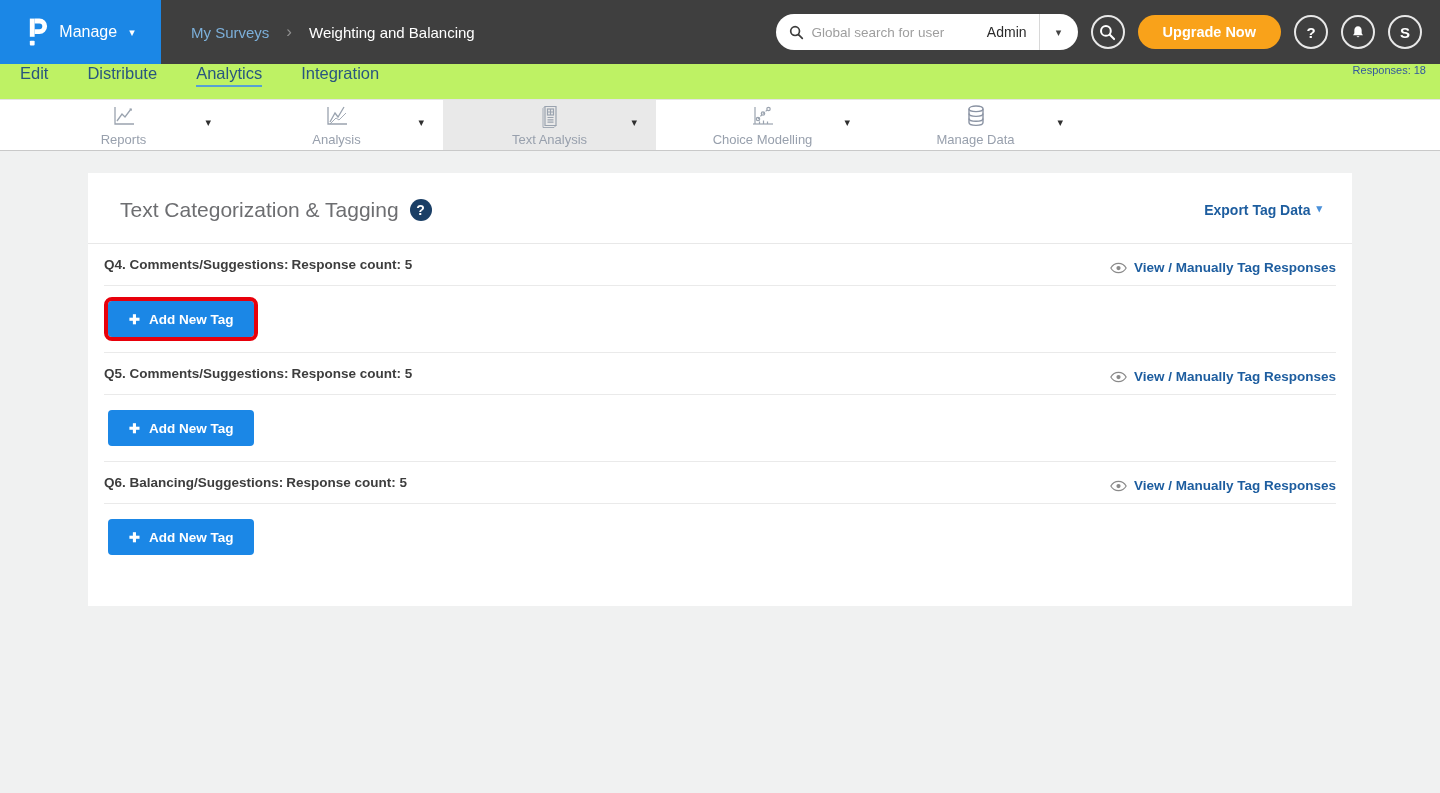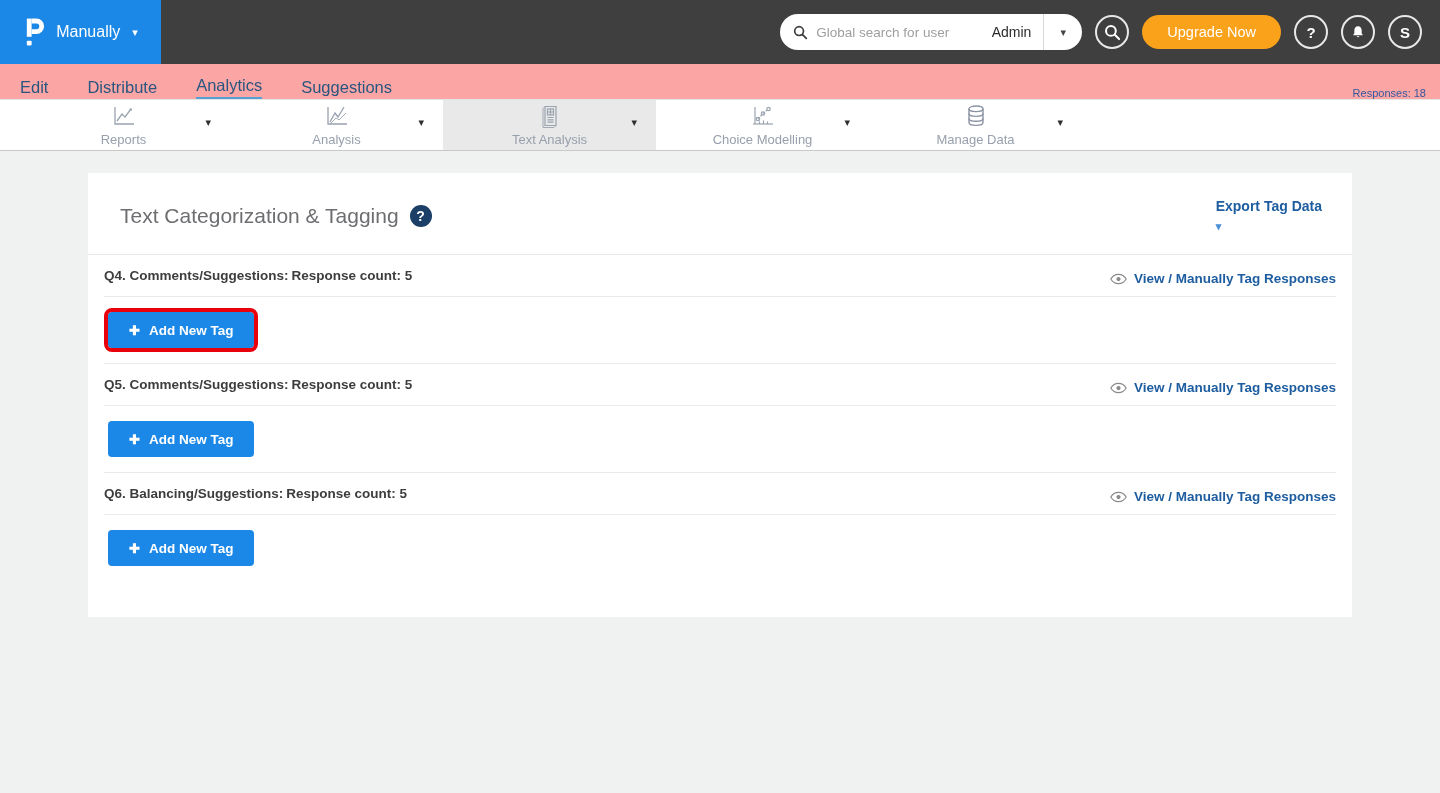--- a/index.html
+++ b/index.html
@@ -17,43 +17,43 @@
   .crumb-current { color:#fff; }
   .topbar-right { margin-left:auto; display:flex; align-items:center; gap:13px; padding-right:18px; }
   .search-pill { width:302px; height:36px; background:#fff; border-radius:18px; display:flex; align-items:center; overflow:hidden; }
   .search-pill .mag { margin:0 8px 0 13px; display:flex; }
   .search-pill input { border:none; outline:none; flex:1; font-size:13.5px; color:#333; font-family:"Liberation Sans", sans-serif; min-width:0; }
   .search-pill input::placeholder { color:#9e9e9e; }
   .scope-label { font-size:14px; color:#2b2b2b; padding:0 12px; }
   .pill-divider { width:1px; align-self:stretch; background:#d8d8d8; }
   .pill-caret { width:38px; text-align:center; color:#444; font-size:11px; cursor:pointer; }
   .circle-btn { width:34px; height:34px; border:2px solid #e8e8e8; border-radius:50%; color:#fff; display:flex; align-items:center; justify-content:center; font-weight:bold; font-size:15px; background:transparent; cursor:pointer; flex:0 0 auto; }
-  .upgrade-btn { height:34px; padding:0 25px; background:#f9a21a; color:#fff; font-weight:normal; font-size:14.5px; border:none; border-radius:17px; display:flex; align-items:center; cursor:pointer; }
-
-  
-  .nav-row { height:36px; background:#fca5a5; display:flex; align-items:flex-end; padding:11px 14px 0 20px; border-bottom:1px solid #e4e4e4; }
+  .upgrade-btn { height:34px; padding:0 25px; background:#f9a21a; color:#fff; font-weight:bold; font-size:14.5px; border:none; border-radius:17px; display:flex; align-items:center; cursor:pointer; }
+
+  
+  .nav-row { height:36px; background:#bef264; display:flex; align-items:flex-start; padding:0 14px 0 20px; border-bottom:1px solid #e4e4e4; }
   .nav-item { margin-right:39px; font-size:16.5px; color:#29567f; cursor:pointer; padding-bottom:2px; }
   .nav-item.active { border-bottom:2px solid #56a0d3; }
   .responses-count { margin-left:auto; color:#33589e; font-size:11px; }
 
   
   .tab-row { height:51px; background:#fff; border-bottom:1px solid #c9c9c9; display:flex; padding-left:17px; }
   .tab { width:213px; position:relative; display:flex; flex-direction:column; align-items:center; justify-content:center; gap:4px; cursor:pointer; }
   .tab.active { background:#e9e9e9; }
   .tab-label { font-size:13px; color:#98a0ad; }
   .tab-caret { position:absolute; right:19px; top:16px; color:#2f2f2f; font-size:11px; }
   .tab svg { display:block; }
 
   
   .main { padding:22px 88px 0; }
   .card { background:#fff; padding-bottom:36px; }
   .card-header { display:flex; align-items:center; justify-content:space-between; padding:25px 30px 21px 32px; border-bottom:1px solid #e8e8e8; }
   .card-title { font-size:21px; color:#6d6e71; display:flex; align-items:center; gap:11px; }
   .help-badge { width:22px; height:22px; border-radius:50%; background:#1b3f66; color:#fff; font-size:14px; font-weight:bold; display:flex; align-items:center; justify-content:center; cursor:pointer; }
-  .export-link { color:#1d5d9f; font-weight:bold; font-size:14px; cursor:pointer; display:flex; align-items:flex-start; gap:6px;flex-direction:column; }
+  .export-link { color:#1d5d9f; font-weight:bold; font-size:14px; cursor:pointer; display:flex; align-items:flex-start; gap:6px; }
   .export-link .caret { color:#4a90d9; font-size:11px; }
 
   .section { margin:0 16px; padding-top:10px; }
   .section.bordered { border-bottom:1px solid #eaeaea; }
   .sec-head { display:flex; justify-content:space-between; }
   .sec-labels { display:flex; }
   .q-label, .count-label { font-size:13.5px; font-weight:bold; color:#3d3d3d; line-height:21px; }
   .count-label { padding-left:3px; }
   .view-link { align-self:flex-end; color:#1d5d9f; font-weight:bold; font-size:13.5px; display:flex; align-items:center; gap:7px; cursor:pointer; }
   .sec-divider { border-top:1px solid #eaeaea; margin-top:10px; }
@@ -67,22 +67,27 @@
 
 <div class="topbar">
   <div class="logo-block">
     <span style="display:flex;">
       <svg width="23" height="30" viewBox="0 0 24 30">
         <rect x="4" y="1" width="5" height="19" fill="#fff"></rect>
         <path d="M9 1 h5 a8 8 0 0 1 0 16 h-5 v-5 h5 a3 3 0 0 0 0-6 h-5 z" fill="#fff"></path>
         <rect x="4" y="24" width="5" height="5" rx="1" fill="#fff"></rect>
       </svg>
     </span>
-    <span class="surveys-label">Manually</span>
+    <span class="surveys-label">Manage</span>
     <span class="caret">▾</span>
+  </div>
+  <div class="breadcrumb">
+    <span class="crumb-parent">My Surveys</span>
+    <span class="crumb-sep">›</span>
+    <span class="crumb-current">Weighting and Balancing</span>
   </div>
   <div class="topbar-right">
     <div class="search-pill">
       <span class="mag">
         <svg width="15" height="15" viewBox="0 0 16 16">
             <circle cx="6.5" cy="6.5" r="4.7" fill="none" stroke="#3c3c3c" stroke-width="1.8"></circle>
             <line x1="10.2" y1="10.2" x2="14.2" y2="14.2" stroke="#3c3c3c" stroke-width="1.8" stroke-linecap="round"></line>
           </svg>
       </span>
       <input type="text" placeholder="Global search for user" style="">
@@ -109,21 +114,21 @@
       </span>
     </button>
     <button class="circle-btn">S</button>
   </div>
 </div>
 
 <div class="nav-row">
   <span class="nav-item">Edit</span>
   <span class="nav-item">Distribute</span>
   <span class="nav-item active">Analytics</span>
-  <span class="nav-item">Suggestions</span>
+  <span class="nav-item">Integration</span>
   <span class="responses-count">Responses: 18</span>
 </div>
 
 <div class="tab-row">
   <div class="tab">
     <span>
       <svg width="26" height="24" viewBox="0 0 26 24" fill="none" stroke="#9aa3af" stroke-width="1.3">
         <path d="M4 3v17h19"></path>
           <path d="M6 17l5-7 3 3 6-8"></path>
           <path d="M18.5 5h1.8v1.8" stroke-width="1.1"></path>

